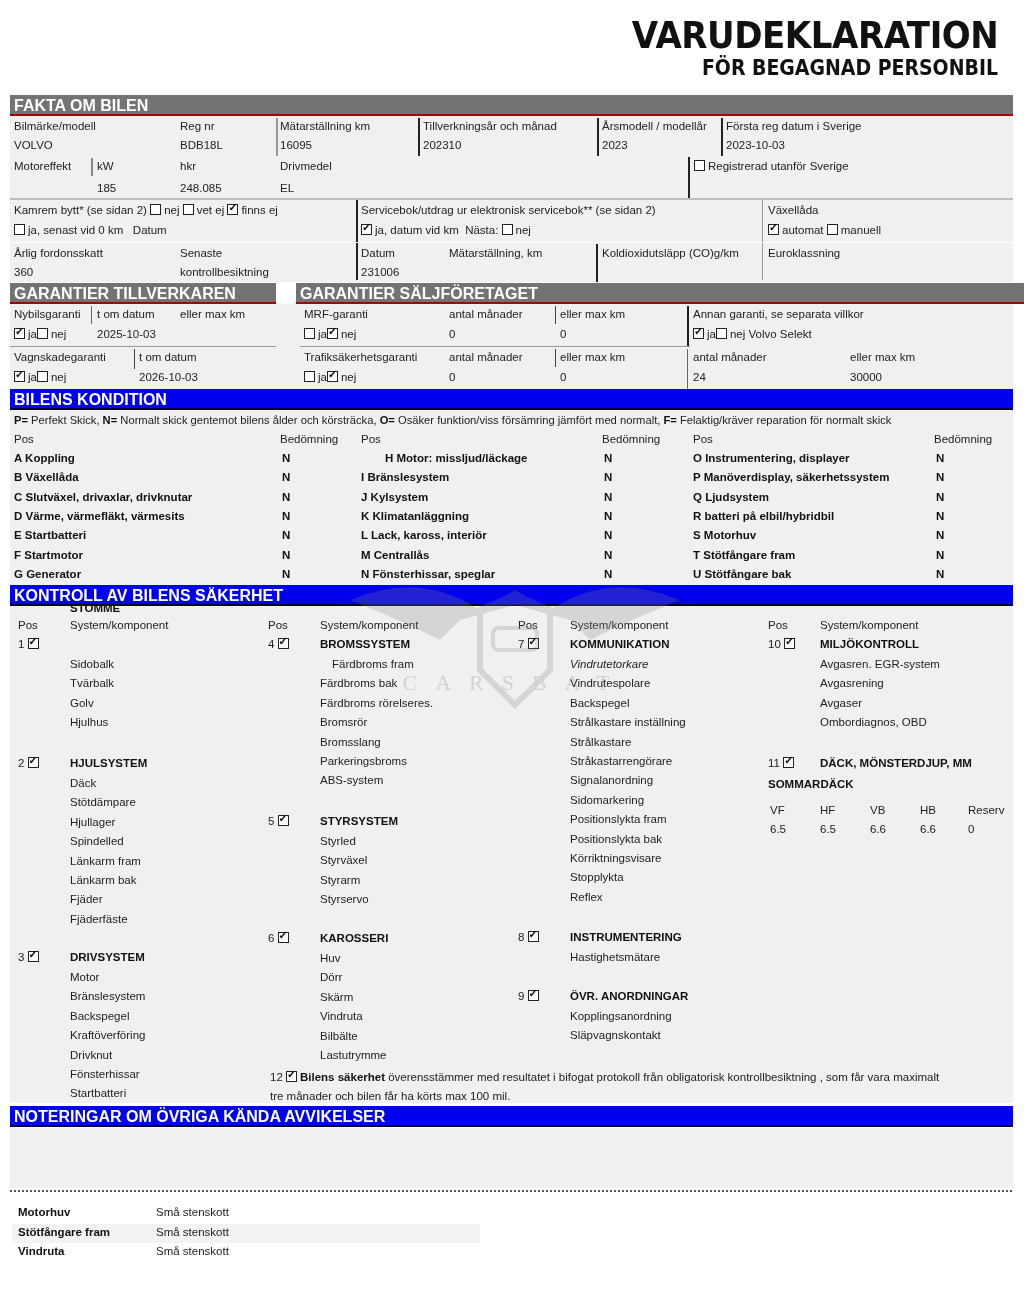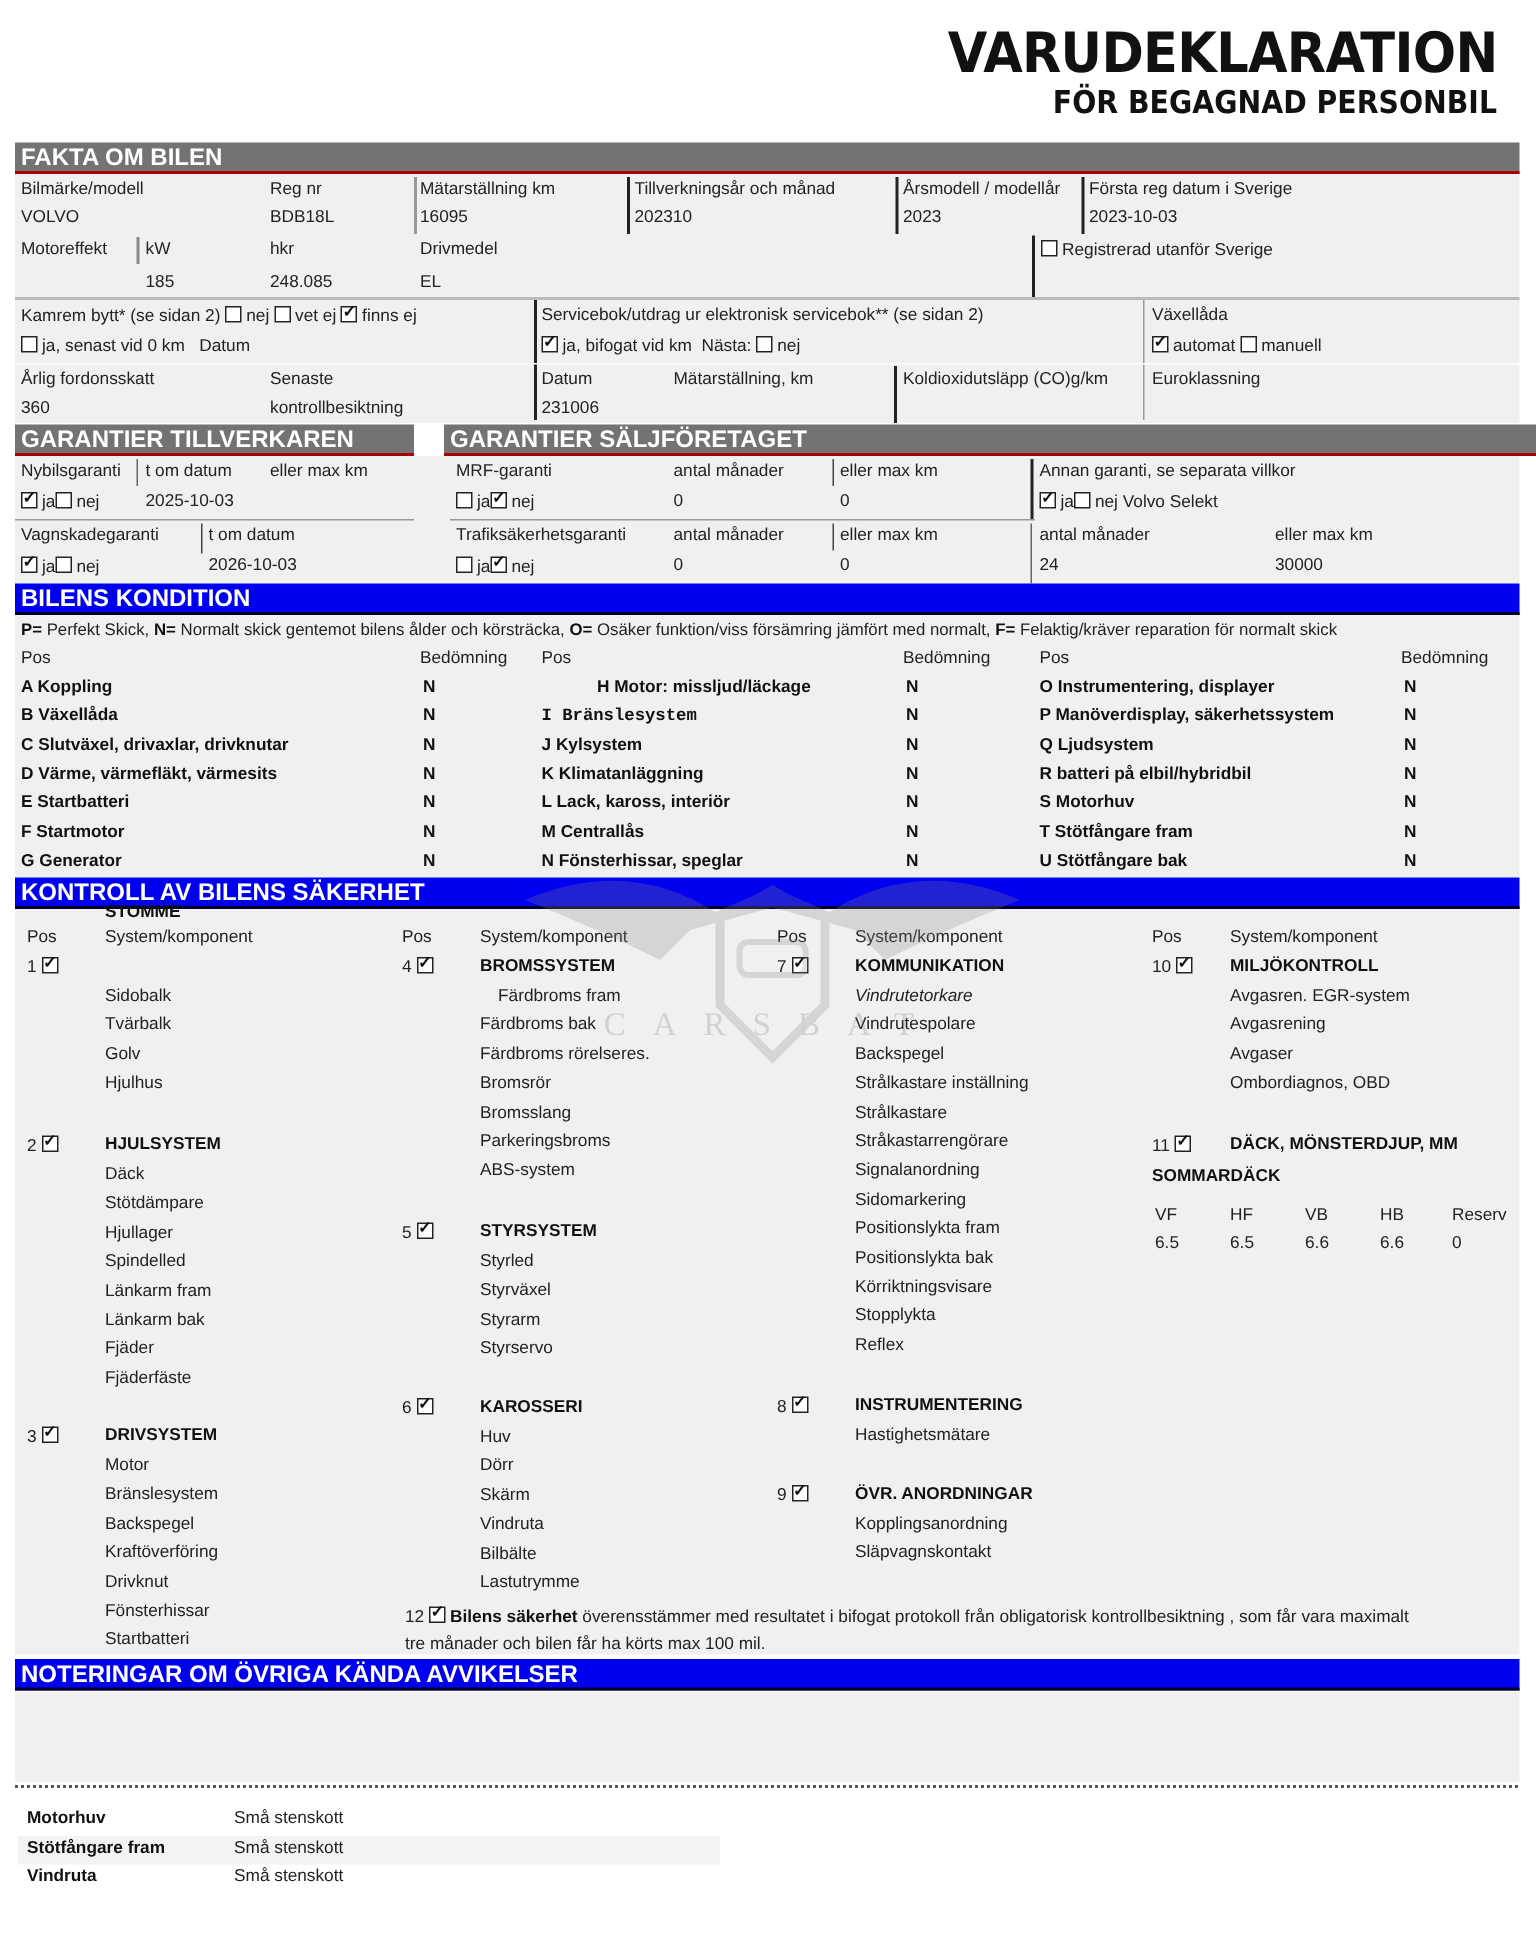--- a/index.html
+++ b/index.html
@@ -55,21 +55,21 @@
 <div class="t" style="left:280px;top:160px">Drivmedel</div>
 <div class="t" style="left:280px;top:182px">EL</div>
 <div class="vl" style="left:688px;top:157px;height:42px"></div>
 <div class="t" style="left:694px;top:160px"><span class="cb"></span><span>Registrerad utanför Sverige</span></div>
 <div class="hl" style="left:10px;top:198px;width:1003px;"></div>
 
 <div class="t" style="left:14px;top:204px"><span>Kamrem bytt* (se sidan 2)</span> <span class="cb" id="kam-nej"></span><span>nej</span> <span class="cb" id="kam-vetej"></span><span>vet ej</span> <span class="cb on" id="kam-finnsej"></span><span>finns ej</span></div>
 <div class="t" style="left:14px;top:224px"><span class="cb" id="kam-ja"></span><span>ja, senast vid 0 km</span>&nbsp;&nbsp; <span>Datum</span></div>
 <div class="vl" style="left:356px;top:200px;height:80px"></div>
 <div class="t" style="left:361px;top:204px">Servicebok/utdrag ur elektronisk servicebok** (se sidan 2)</div>
-<div class="t" style="left:361px;top:224px"><span class="cb on" id="svc-ja"></span><span>ja, bifogat vid km</span>&nbsp; <span>Nästa:</span> <span class="cb" id="svc-nej"></span><span>nej</span></div>
+<div class="t" style="left:361px;top:224px"><span class="cb on" id="svc-ja"></span><span>ja, datum vid km</span>&nbsp; <span>Nästa:</span> <span class="cb" id="svc-nej"></span><span>nej</span></div>
 <div class="vl" style="left:762px;top:200px;height:80px;width:1px;background:#999"></div>
 <div class="t" style="left:768px;top:204px">Växellåda</div>
 <div class="t" style="left:768px;top:224px"><span class="cb on" id="gb-auto"></span><span>automat</span> <span class="cb" id="gb-man"></span><span>manuell</span></div>
 <div class="hl" style="left:10px;top:242px;width:1003px;height:1px;background:#fff"></div>
 
 <div class="t" style="left:14px;top:247px">Årlig fordonsskatt</div>
 <div class="t" style="left:14px;top:266px">360</div>
 <div class="t" style="left:180px;top:247px">Senaste</div>
 <div class="t" style="left:180px;top:266px">kontrollbesiktning</div>
 <div class="t" style="left:361px;top:247px">Datum</div>
@@ -135,23 +135,23 @@
     <div class="t b" style="left: 14px; top: 509.9px;">D Värme, värmefläkt, värmesits</div>
     <div class="t b" style="left: 282px; top: 509.9px;">N</div>
     <div class="t b" style="left: 14px; top: 529.2px;">E Startbatteri</div>
     <div class="t b" style="left: 282px; top: 529.2px;">N</div>
     <div class="t b" style="left: 14px; top: 548.5px;">F Startmotor</div>
     <div class="t b" style="left: 282px; top: 548.5px;">N</div>
     <div class="t b" style="left: 14px; top: 567.8px;">G Generator</div>
     <div class="t b" style="left: 282px; top: 567.8px;">N</div>
     <div class="t" style="left: 361px; top: 433px;">Pos</div>
     <div class="t" style="left: 602px; top: 433px;">Bedömning</div>
-    <div class="t b" style="left: 361px; top: 452px; padding-left: 37px;">H Motor: missljud/läckage</div>
+    <div class="t b" style="left: 348px; top: 452px; padding-left: 37px;">H Motor: missljud/läckage</div>
     <div class="t b" style="left: 604px; top: 452px;">N</div>
-    <div class="t b" style="left: 361px; top: 471.3px; font-family: Liberation Mono, monospace;">I Bränslesystem</div>
+    <div class="t b" style="left: 361px; top: 471.3px;">I Bränslesystem</div>
     <div class="t b" style="left: 604px; top: 471.3px;">N</div>
     <div class="t b" style="left: 361px; top: 490.6px;">J Kylsystem</div>
     <div class="t b" style="left: 604px; top: 490.6px;">N</div>
     <div class="t b" style="left: 361px; top: 509.9px;">K Klimatanläggning</div>
     <div class="t b" style="left: 604px; top: 509.9px;">N</div>
     <div class="t b" style="left: 361px; top: 529.2px;">L Lack, kaross, interiör</div>
     <div class="t b" style="left: 604px; top: 529.2px;">N</div>
     <div class="t b" style="left: 361px; top: 548.5px;">M Centrallås</div>
     <div class="t b" style="left: 604px; top: 548.5px;">N</div>
     <div class="t b" style="left: 361px; top: 567.8px;">N Fönsterhissar, speglar</div>

